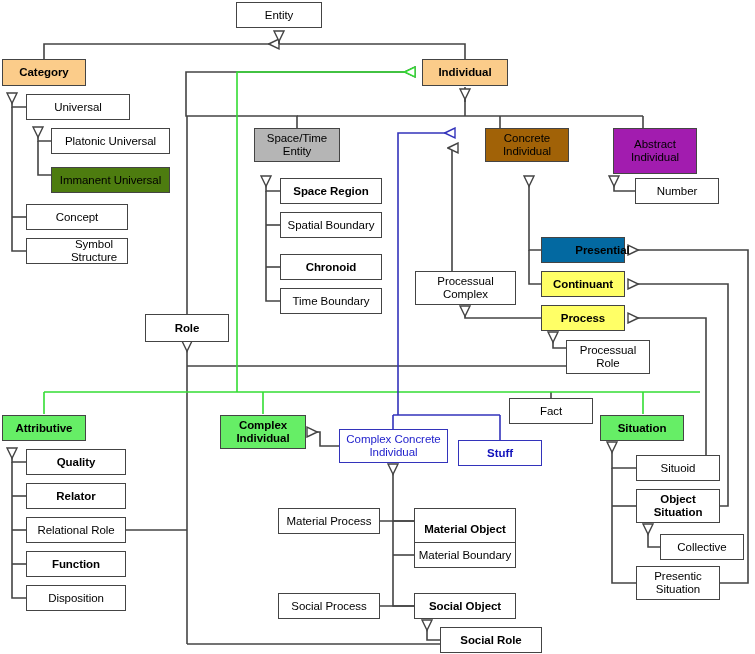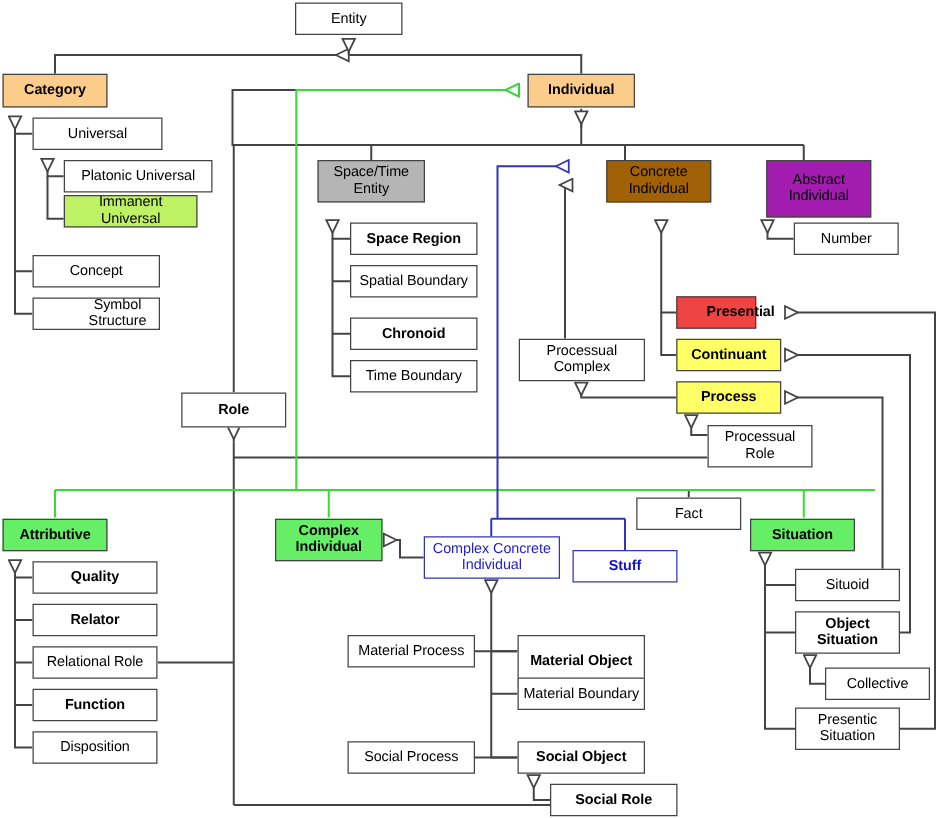--- a/index.html
+++ b/index.html
@@ -155,32 +155,32 @@
       <path d="M500,440 L500,415"></path>
     </g>
   </svg>
 
   <div id="nodes">
       <div class="node-box" style="left: 236px; top: 2px; width: 86px; height: 26px; background: rgb(255, 255, 255);">Entity</div>
       <div class="node-box bold" style="left: 2px; top: 59px; width: 84px; height: 27px; background: rgb(251, 204, 138);">Category</div>
       <div class="node-box bold" style="left: 422px; top: 59px; width: 86px; height: 27px; background: rgb(251, 204, 138);">Individual</div>
       <div class="node-box" style="left: 26px; top: 94px; width: 104px; height: 26px; background: rgb(255, 255, 255);">Universal</div>
       <div class="node-box" style="left: 51px; top: 128px; width: 119px; height: 26px; background: rgb(255, 255, 255);">Platonic Universal</div>
-      <div class="node-box" style="left: 51px; top: 156px; width: 107px; height: 26px; background: #bef264;">Immanent Universal</div>
+      <div class="node-box" style="left: 51px; top: 167px; width: 119px; height: 26px; background: #4d7c0f;">Immanent Universal</div>
       <div class="node-box" style="left: 26px; top: 204px; width: 102px; height: 26px; background: rgb(255, 255, 255);">Concept</div>
       <div class="node-box" style="left: 26px; top: 238px; width: 102px; height: 26px; background: rgb(255, 255, 255); padding-left: 36px;">Symbol Structure</div>
       <div class="node-box" style="left: 254px; top: 128px; width: 86px; height: 34px; background: rgb(181, 181, 181);">Space/Time Entity</div>
       <div class="node-box" style="left: 458px; top: 128px; width: 84px; height: 34px; background: #a16207; margin-left: 27px;">Concrete Individual</div>
       <div class="node-box" style="left: 601px; top: 128px; width: 84px; height: 46px; background: #a21caf; margin-left: 12px;">Abstract Individual</div>
       <div class="node-box bold" style="left: 280px; top: 178px; width: 102px; height: 26px; background: rgb(255, 255, 255);">Space Region</div>
       <div class="node-box" style="left: 280px; top: 212px; width: 102px; height: 26px; background: rgb(255, 255, 255);">Spatial Boundary</div>
       <div class="node-box bold" style="left: 280px; top: 254px; width: 102px; height: 26px; background: rgb(255, 255, 255);">Chronoid</div>
       <div class="node-box" style="left: 280px; top: 288px; width: 102px; height: 26px; background: rgb(255, 255, 255);">Time Boundary</div>
       <div class="node-box" style="left: 635px; top: 178px; width: 84px; height: 26px; background: rgb(255, 255, 255);">Number</div>
-      <div class="node-box bold" style="left: 541px; top: 237px; width: 64px; height: 26px; background: #ef4444; padding-left: 41px;">Presential</div>
+      <div class="node-box bold" style="left: 541px; top: 237px; width: 84px; height: 26px; background: #0369a1; padding-left: 41px;">Presential</div>
       <div class="node-box bold" style="left: 541px; top: 271px; width: 84px; height: 26px; background: rgb(255, 255, 102);">Continuant</div>
       <div class="node-box bold" style="left: 541px; top: 305px; width: 84px; height: 26px; background: rgb(255, 255, 102);">Process</div>
       <div class="node-box" style="left: 415px; top: 271px; width: 101px; height: 34px; background: rgb(255, 255, 255);">Processual Complex</div>
       <div class="node-box" style="left: 566px; top: 340px; width: 84px; height: 34px; background: rgb(255, 255, 255);">Processual Role</div>
       <div class="node-box bold" style="left: 145px; top: 314px; width: 84px; height: 28px; background: rgb(255, 255, 255);">Role</div>
       <div class="node-box" style="left: 509px; top: 398px; width: 84px; height: 26px; background: rgb(255, 255, 255);">Fact</div>
       <div class="node-box bold" style="left: 2px; top: 415px; width: 84px; height: 26px; background: rgb(102, 238, 102);">Attributive</div>
       <div class="node-box bold" style="left: 220px; top: 415px; width: 86px; height: 34px; background: rgb(102, 238, 102);">Complex Individual</div>
       <div class="node-box blue" style="left: 339px; top: 429px; width: 109px; height: 34px; background: rgb(255, 255, 255);">Complex Concrete Individual</div>
       <div class="node-box bold blue" style="left: 458px; top: 440px; width: 84px; height: 26px; background: rgb(255, 255, 255);">Stuff</div>

